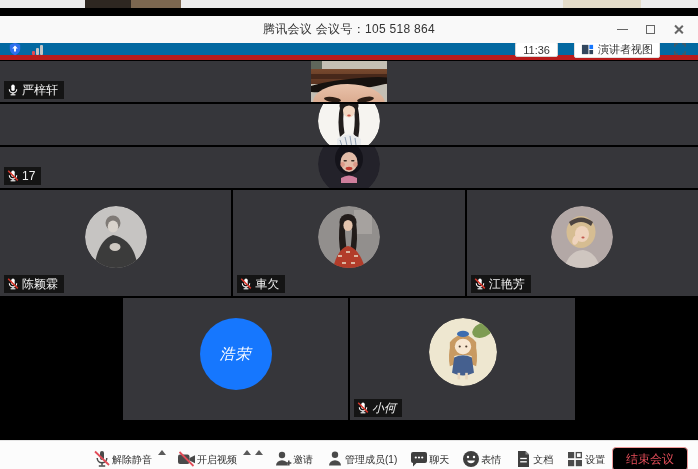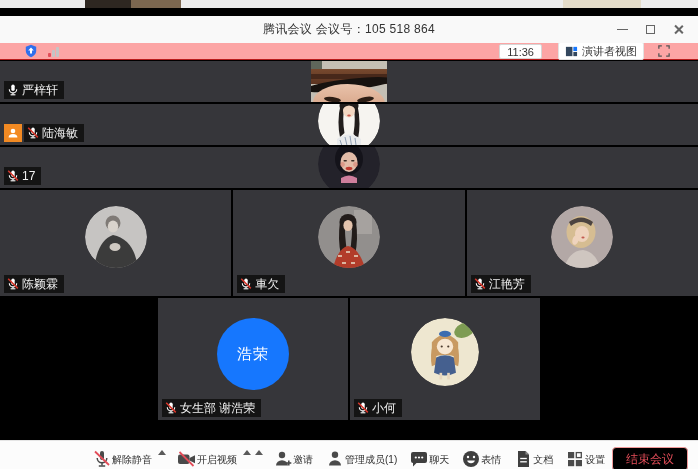--- a/index.html
+++ b/index.html
@@ -18,35 +18,35 @@
   .titlebar { height:27px; background:#f9f9f9; position:relative; display:flex; align-items:center; justify-content:center; flex:none; }
   .title { font-size:12px; color:#333; letter-spacing:.3px; }
   .win-controls { position:absolute; right:6px; top:0; height:100%; display:flex; align-items:center; }
   .win-btn { width:28px; height:100%; display:flex; align-items:center; justify-content:center; }
   .glyph-min { width:11px; height:0; border-top:1.5px solid #666; }
   .glyph-max { width:9px; height:9px; border:1.5px solid #666; }
   .glyph-close { position:relative; width:11px; height:11px; }
   .glyph-close:before,.glyph-close:after { content:""; position:absolute; left:5px; top:0; width:1.5px; height:11px; background:#666; }
   .glyph-close:before { transform:rotate(45deg); } .glyph-close:after { transform:rotate(-45deg); }
 
-  .statusbar { height:17px; background:#fca5a5; border-bottom:1px solid #b91c1c; display:flex; align-items:center; padding:0 24px; flex:none; }
+  .statusbar { height:17px; background:#0369a1; border-bottom:5px solid #b91c1c; display:flex; align-items:center; padding:0 8px; flex:none; }
   .statusbar .spacer { flex:1; }
   .sig { display:flex; align-items:flex-end; gap:1.5px; height:11px; margin-left:10px; }
   .sig i { display:block; width:2.5px; border-radius:1px; }
   .sig .b1 { height:4px; background:#e34d59; } .sig .b2 { height:7px; background:#c4c4c4; } .sig .b3 { height:10px; background:#c4c4c4; }
   .timebox { border:1px solid #d6d6d6; background:#fff; border-radius:2px; font-size:11px; color:#333; padding:0px 7px; height:15px; line-height:14px; margin-right:16px; }
   .viewbtn { display:flex; align-items:center; gap:4px; border:1px solid #e2e2e2; background:#fff; border-radius:2px; height:18px; padding:0 6px; font-size:11px; color:#333; margin-right:14px; }
   .fsicon { margin-right:4px; display:flex; }
 
   
   .grid { flex:1; background:#000; display:flex; flex-direction:column; gap:2px; padding-top:1px; }
   .grow { display:flex; gap:2px; }
   .grow.r1 { height:127px;flex-direction:column; } .grow.r2 { height:106px; } .grow.r3 { height:122px; justify-content:center; }
   .tile { position:relative; background:#36363a; flex:1; overflow:hidden; }
-  .grow.r3 .tile { flex:none; width:190px; }
+  .grow.r3 .tile { flex:none; width:225px;font-style:italic; }
 
   .plate-row { position:absolute; left:4px; bottom:3px; display:flex; align-items:stretch; gap:2px; z-index:5; }
   .host-badge { width:18px; height:18px; background:#f28a23; display:flex; align-items:center; justify-content:center; }
   .nameplate { background:rgba(10,10,10,.78); color:#f2f2f2; font-size:12px; line-height:18px; height:18px; display:flex; align-items:center; gap:3px; padding:0 6px 0 3px; white-space:nowrap; }
 
   .avatar-wrap { position:absolute; left:50%; top:46%; transform:translate(-50%,-50%); }
   .initials-circle { width:72px; height:72px; border-radius:50%; background:#1677fe; display:flex; align-items:center; justify-content:center; color:#fff; font-size:15px; letter-spacing:1px; }
 
   
   .vstrip { position:absolute; left:50%; top:0; bottom:0; width:76px; transform:translateX(-50%); background:#c4bfb4; overflow:hidden; }
@@ -181,34 +181,20 @@
                 <path d="M23 13 Q18.5 30 22 47 L26.5 43 Q24 28 26.5 17 Z" fill="#211d1c"></path>
                 <path d="M39 13 Q43.5 32 40 49 L35.5 44 Q38 28 35.5 17 Z" fill="#211d1c"></path>
                 <ellipse cx="31" cy="21" rx="6" ry="6.5" fill="#f2d7c2"></ellipse>
                 <path d="M25 14 Q31 9 37 14 L37 18 Q31 13 25 18 Z" fill="#211d1c"></path>
                 <ellipse cx="31" cy="25.5" rx="1.8" ry="0.9" fill="#c9554a"></ellipse>
                 <path d="M19 49 Q31 40 43 49 L43 62 H19 Z" fill="#e8eaec"></path>
                 <path d="M22 50 L26 62 M27 47 L30.5 62 M32 46 L34.5 62 M37 48 L39 62" stroke="#8d9cb0" stroke-width="1" fill="none"></path>
               </g>
             </svg>
           </div>
-          <div class="plate-row">
-            <div class="host-badge">
-              <svg width="12" height="12" viewBox="0 0 12 12">
-                <circle cx="6" cy="4" r="2.3" fill="#fff"></circle>
-                  <path d="M1.6 10.6 a4.4 3.6 0 0 1 8.8 0 Z" fill="#fff"></path>
-              </svg>
-            </div>
-            <div class="nameplate">
-              <svg width="12" height="12" viewBox="0 0 12 12">
-                  <use href="#mic-off"></use>
-                </svg>
-              <span>陆海敏</span>
-            </div>
-          </div>
         </div>
 
         <div class="tile">
           <div class="avatar-wrap">
             <svg width="62" height="62" viewBox="0 0 62 62">
               <g clip-path="url(#av)">
                 <circle cx="31" cy="31" r="31" fill="#23222a"></circle>
                 <ellipse cx="31" cy="26" rx="14" ry="16" fill="#14131a"></ellipse>
                 <ellipse cx="31" cy="29" rx="8.5" ry="10" fill="#e2bca8"></ellipse>
                 <path d="M21 23 Q31 12 41 23 L41 18 Q31 9 21 18 Z" fill="#14131a"></path>
@@ -305,28 +291,20 @@
           </div>
         </div>
       </div>
 
       <div class="grow r3">
 
         <div class="tile">
           <div class="avatar-wrap">
             <div class="initials-circle">
               <span>浩荣</span>
-            </div>
-          </div>
-          <div class="plate-row">
-            <div class="nameplate">
-              <svg width="12" height="12" viewBox="0 0 12 12">
-                  <use href="#mic-off"></use>
-                </svg>
-              <span>女生部 谢浩荣</span>
             </div>
           </div>
         </div>
 
         <div class="tile">
           <div class="avatar-wrap">
             <svg width="68" height="68" viewBox="0 0 62 62">
               <g clip-path="url(#av)">
                 <circle cx="31" cy="31" r="31" fill="#eee7d0"></circle>
                 <ellipse cx="49" cy="11" rx="10" ry="6.5" fill="#7e9c53" transform="rotate(-24 49 11)"></ellipse>

